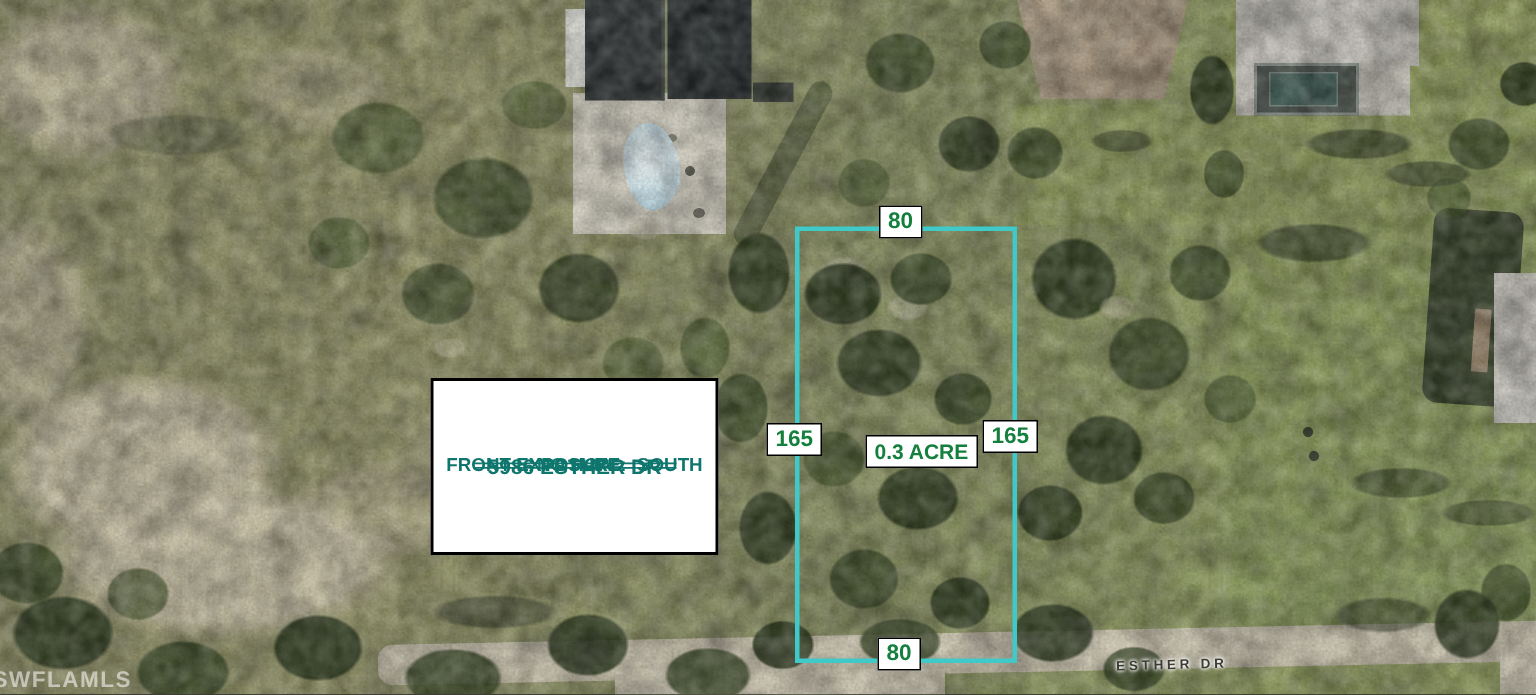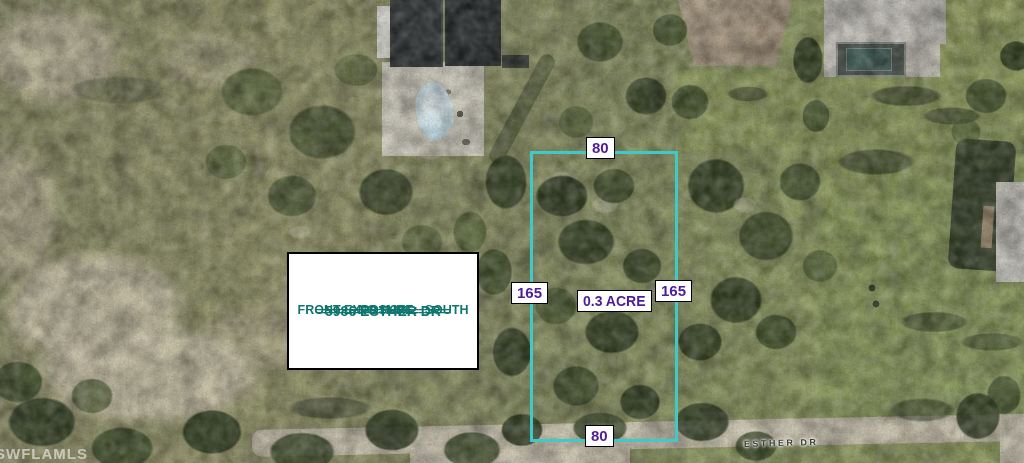--- a/index.html
+++ b/index.html
@@ -128,21 +128,21 @@
     radial-gradient(30px 11px at 748px 94px, rgba(50,60,38,.5) 0 60%, transparent 70%),
     radial-gradient(5px 5px at 872px 288px, rgba(40,45,35,.85) 0 60%, transparent 75%),
     radial-gradient(5px 5px at 876px 304px, rgba(40,45,35,.85) 0 60%, transparent 75%),
     radial-gradient(70px 20px at 120px 90px, rgba(60,68,45,.35) 0 60%, transparent 72%),
     radial-gradient(60px 16px at 330px 408px, rgba(45,52,36,.5) 0 60%, transparent 72%),
     radial-gradient(46px 17px at 922px 410px, rgba(45,52,36,.5) 0 60%, transparent 72%);}
 
   
   .overlay{inset:0;z-index:10;}
   .parcel-outline{left:530px;top:151px;width:148px;height:291px;border:3px solid #3FC9C9;}
-  .dim-label{background:#fff;border:1px solid #000;color:#4c1d95;font-weight:bold;font-size:15px;line-height:20px;padding:0 5px;white-space:nowrap;}
+  .dim-label{background:#fff;border:1px solid #000;color:#15803d;font-weight:bold;font-size:15px;line-height:20px;padding:0 5px;white-space:nowrap;}
   .lbl-top{left:586px;top:137px;}
   .lbl-bottom{left:585px;top:425px;}
   .lbl-left{left:511px;top:282px;}
   .lbl-right{left:655px;top:280px;}
   .lbl-acre{left:557px;top:290px;font-size:14px;margin-left:20px;}
   .info-box{left:287px;top:252px;width:192px;height:118px;background:#fff;border:2px solid #000;
     display:flex;flex-direction:column;justify-content:center;align-items:center;
     color:#0f766e;font-weight:bold;text-align:center;padding:3px 2px;}
   .info-box span{position:static;display:block;white-space:pre-wrap;}
   .ib-addr{font-size:14px;line-height:17px;}

